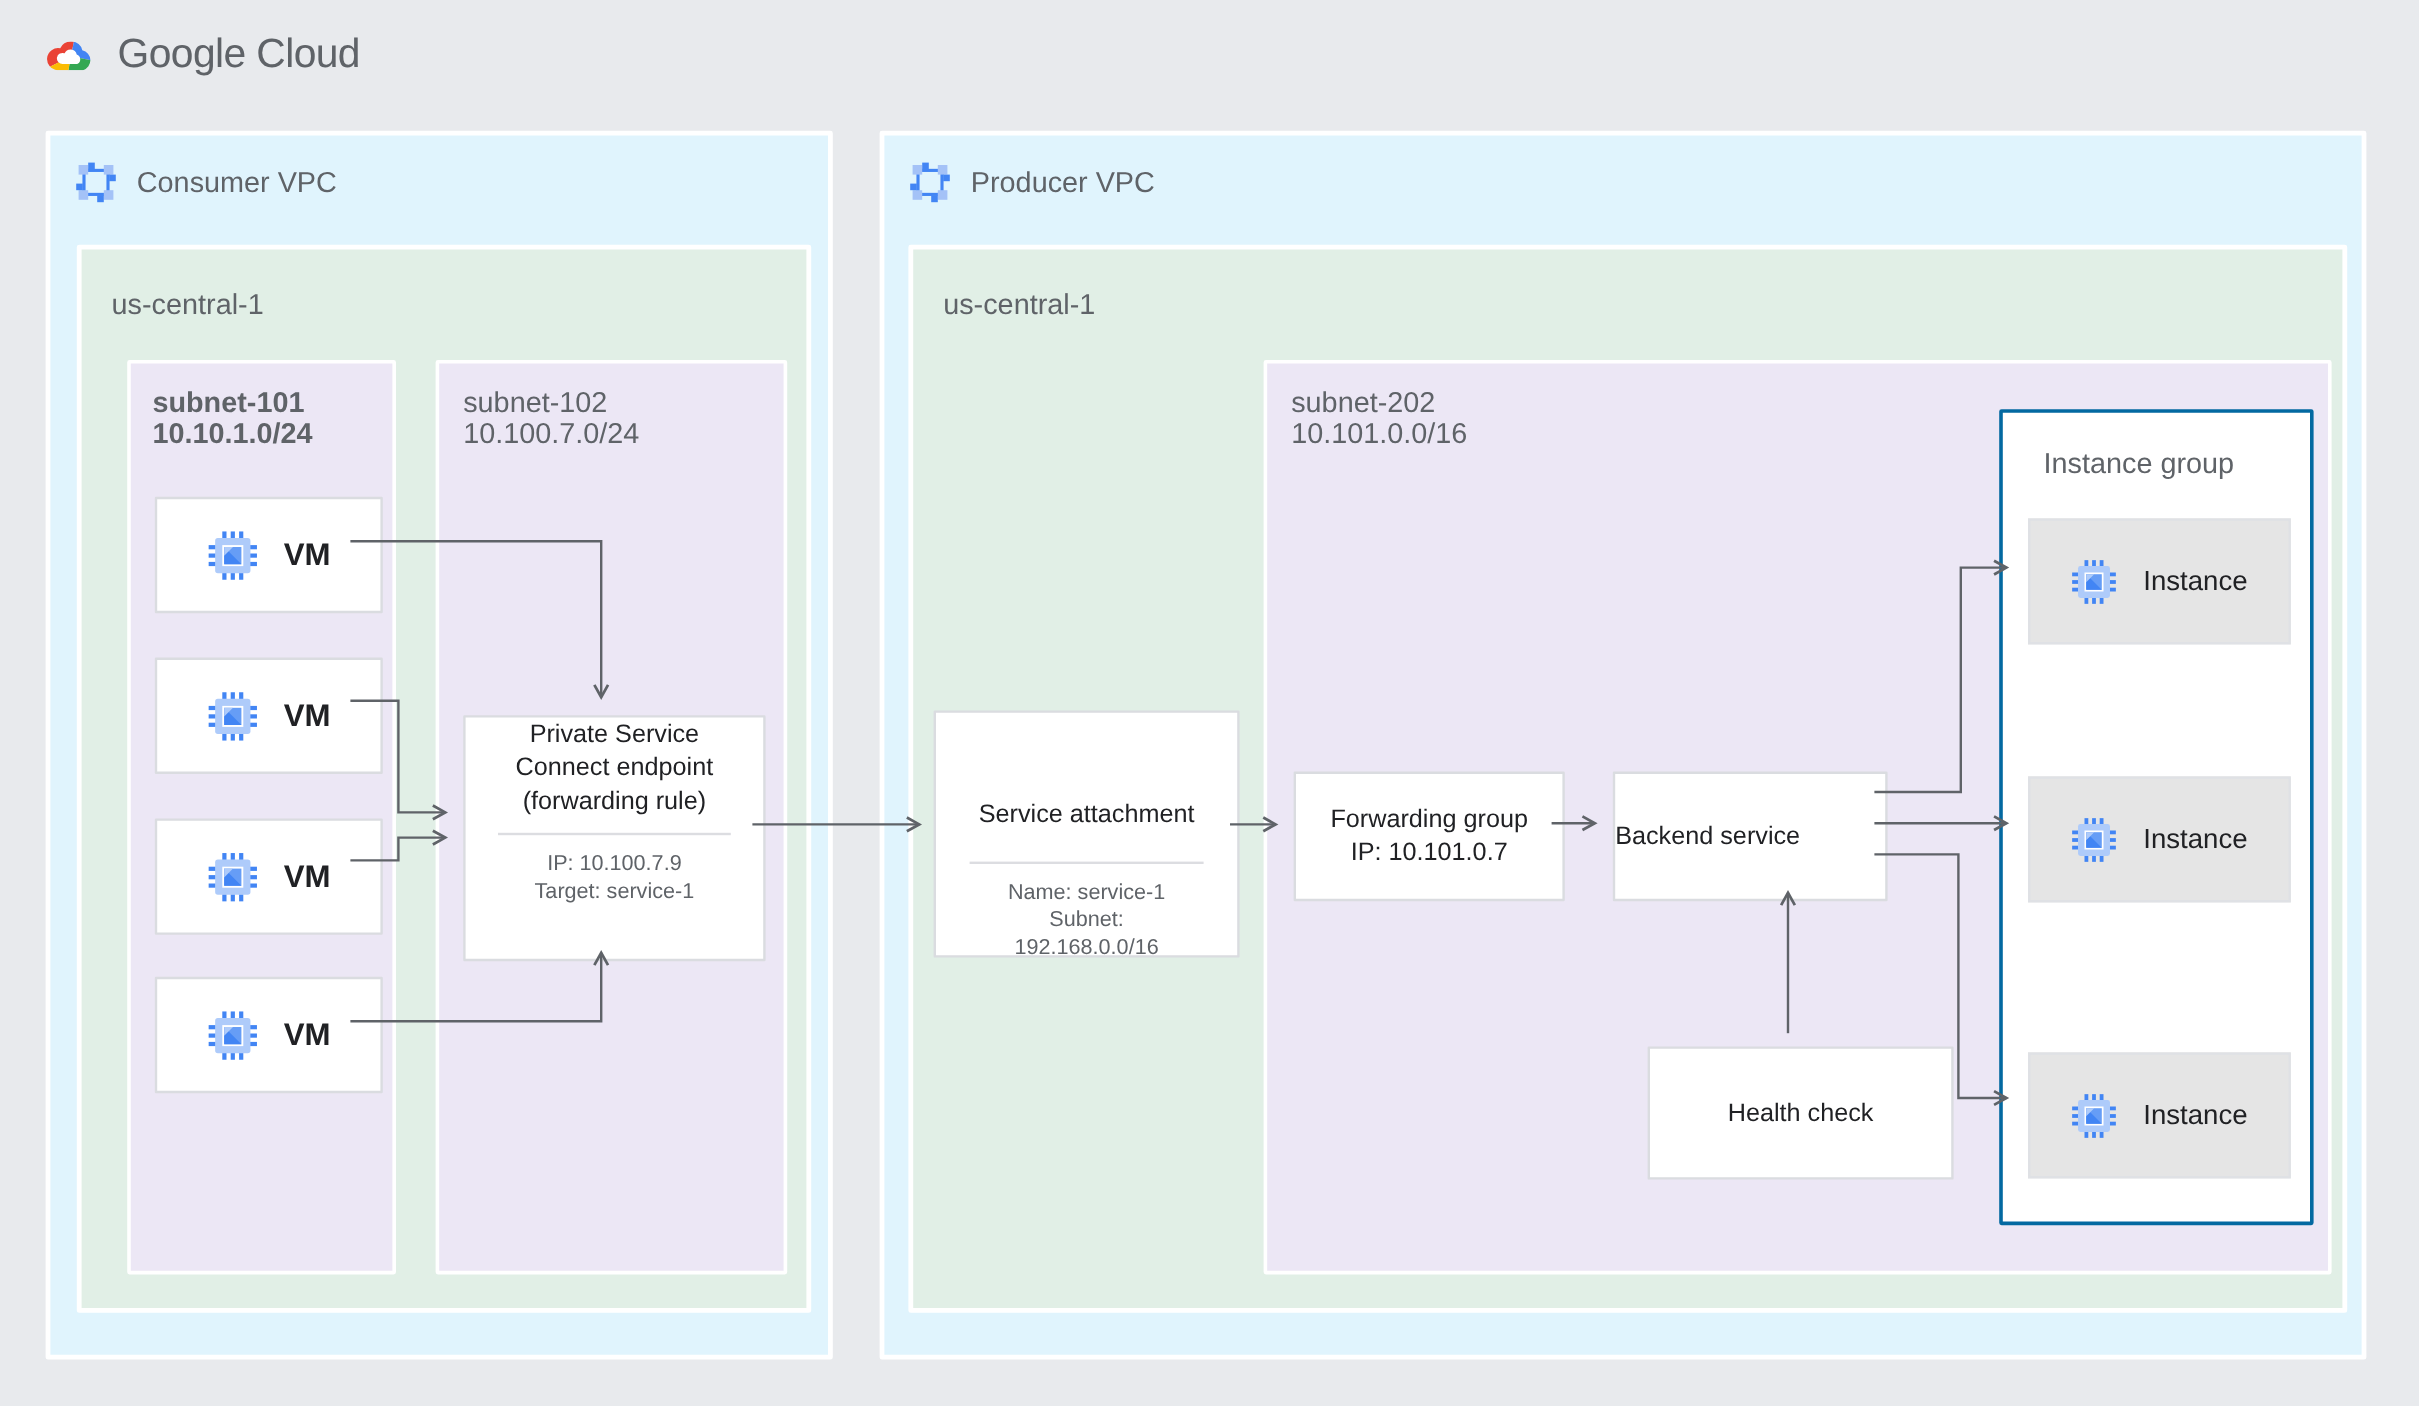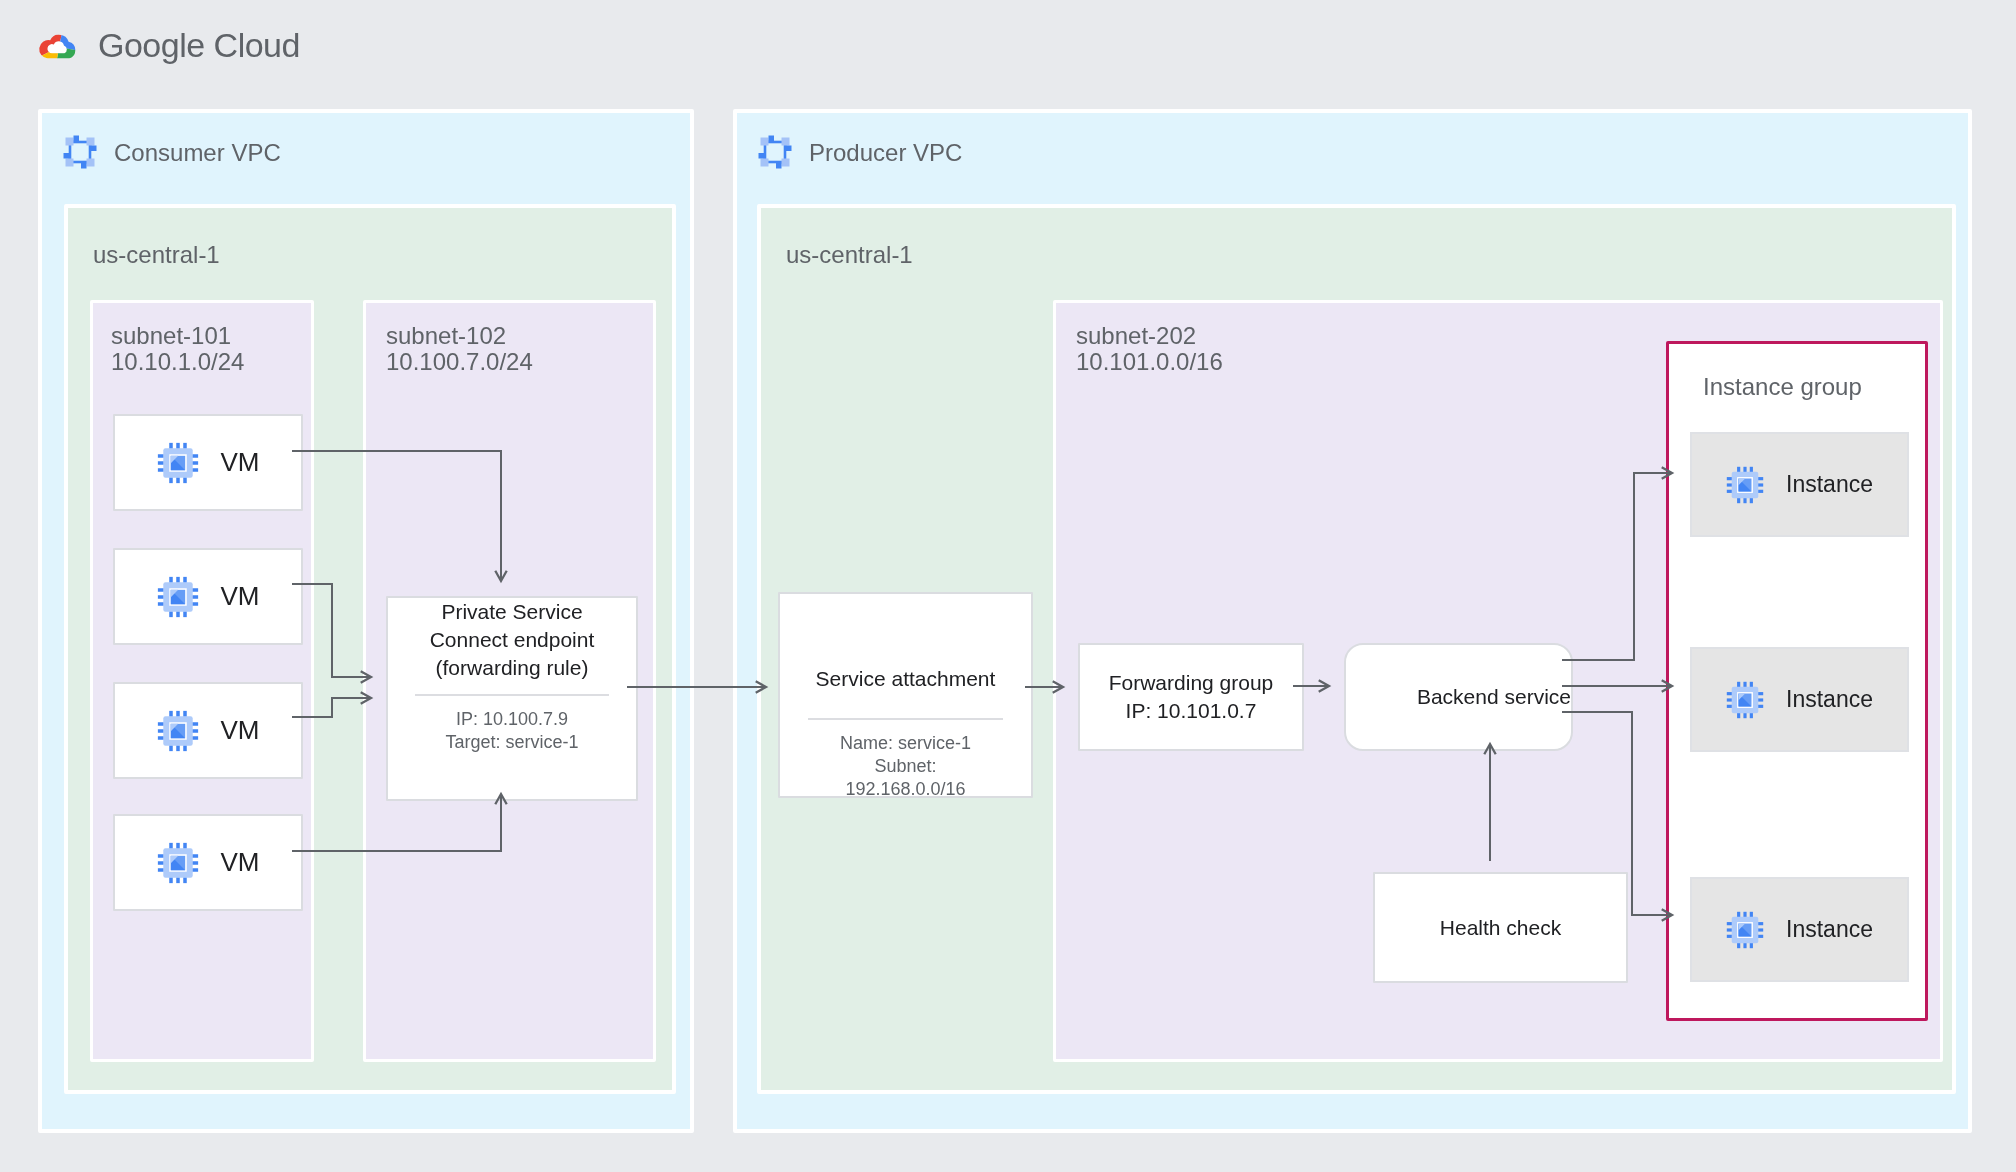--- a/index.html
+++ b/index.html
@@ -17,21 +17,21 @@
   .tier-label{position:absolute;font-size:24px;color:#5f6368;line-height:26px;white-space:nowrap;}
 
   
   .card{background:#ffffff;border:2px solid #dadce0;border-radius:1px;text-align:center;}
   .node-row{display:flex;align-items:center;justify-content:center;gap:22px;}
   .vm-label{font-size:26px;color:#202124;}
   .inst-label{font-size:23px;color:#202124;}
   .card-title{font-size:21px;color:#202124;line-height:28px;}
   .card-sub{font-size:18px;color:#5f6368;line-height:23px;}
   .divider{height:2px;background:#dcdde1;margin:12px auto 12px;width:78%;}
-  .igroup{background:#ffffff;border:3px solid #be185d;border-radius:2px;}
+  .igroup{background:#ffffff;border:3px solid #0369a1;border-radius:2px;}
   .inst-card{background:#e5e5e5;border:2px solid #dfe1e5;}
 
   .connectors{position:absolute;left:0;top:0;pointer-events:none;z-index:30;}
   svg.hidden-defs{position:absolute;width:0;height:0;}
 </style>
 </head>
 <body>
 
 <svg class="hidden-defs" aria-hidden="true">
   <defs>
@@ -99,21 +99,21 @@
 
   <div class="abs vpc" style="left:38px;top:109px;width:656px;height:1024px;">
     <svg class="abs" style="left:20px;top:21px;" width="36" height="36">
         <use href="#vpc-frame"></use>
       </svg>
     <div class="tier-label" style="left:72px;top:27px;">Consumer VPC</div>
 
     <div class="abs region" style="left:22px;top:91px;width:612px;height:890px;">
       <div class="tier-label" style="left:25px;top:34px;">us-central-1</div>
 
-      <div class="abs subnet" style="left:22px;top:92px;width:224px;height:762px;">
+      <div class="abs subnet" style="left:38px;top:92px;width:224px;height:762px;font-weight:bold;">
         <div class="tier-label" style="left:18px;top:20px;">
           <div>subnet-101</div>
           <div>10.10.1.0/24</div>
         </div>
         <div class="abs card node-row" style="left:20px;top:111px;width:190px;height:97px;">
           <svg width="42" height="42">
               <use href="#gce-chip"></use>
             </svg>
           <span class="vm-label">VM</span>
         </div>
@@ -177,21 +177,21 @@
         <div class="tier-label" style="left:20px;top:20px;">
           <div>subnet-202</div>
           <div>10.101.0.0/16</div>
         </div>
 
         <div class="abs card" style="left:22px;top:340px;width:226px;height:108px;display:flex;flex-direction:column;justify-content:center;">
           <div class="card-title">Forwarding group</div>
           <div class="card-title">IP: 10.101.0.7</div>
         </div>
 
-        <div class="abs card" style="left:288px;top:340px;width:229px;height:108px;display:flex;align-items:center;justify-content:flex-end;border-radius:19px;">
+        <div class="abs card" style="left:288px;top:340px;width:229px;height:108px;display:flex;align-items:center;justify-content:flex-start;">
           <div class="card-title">Backend service</div>
         </div>
 
         <div class="abs card" style="left:317px;top:569px;width:255px;height:111px;display:flex;align-items:center;justify-content:center;">
           <div class="card-title">Health check</div>
         </div>
 
         <div class="abs igroup" style="left:610px;top:38px;width:262px;height:680px;">
           <div class="tier-label" style="left:34px;top:30px;">Instance group</div>
           <div class="abs inst-card node-row" style="left:21px;top:88px;width:219px;height:105px;">

